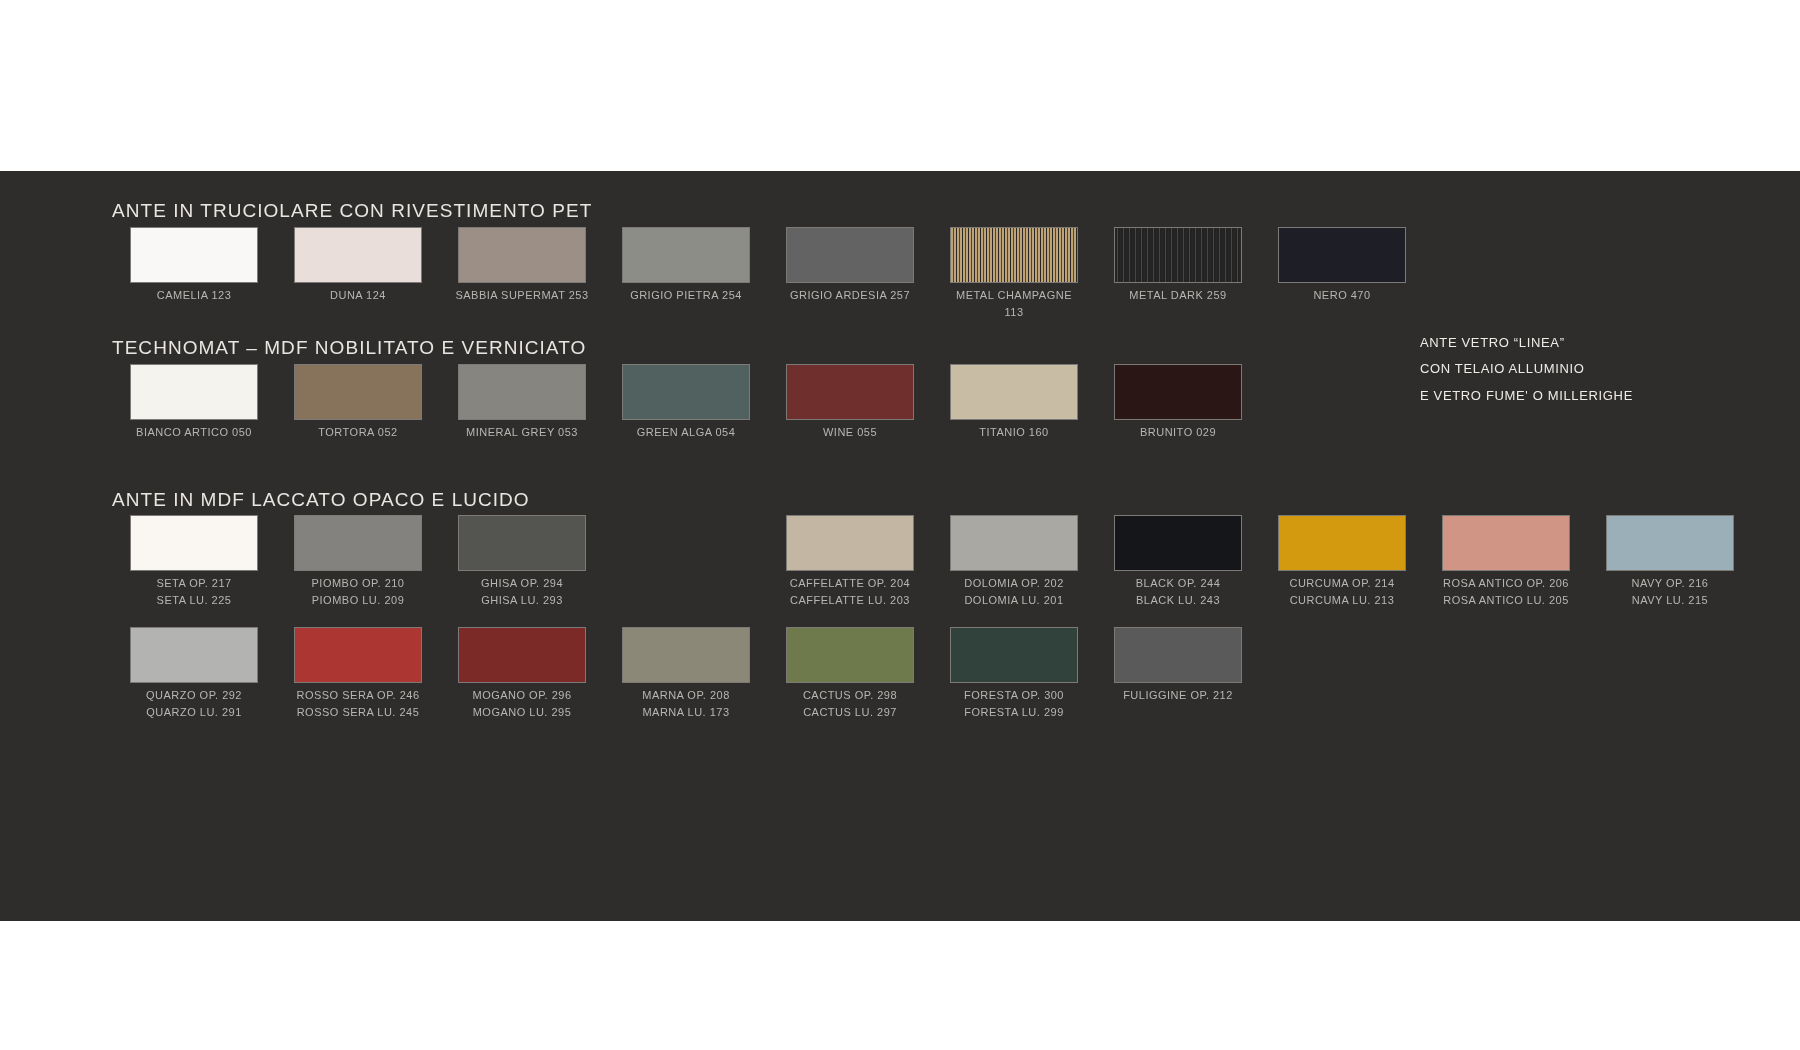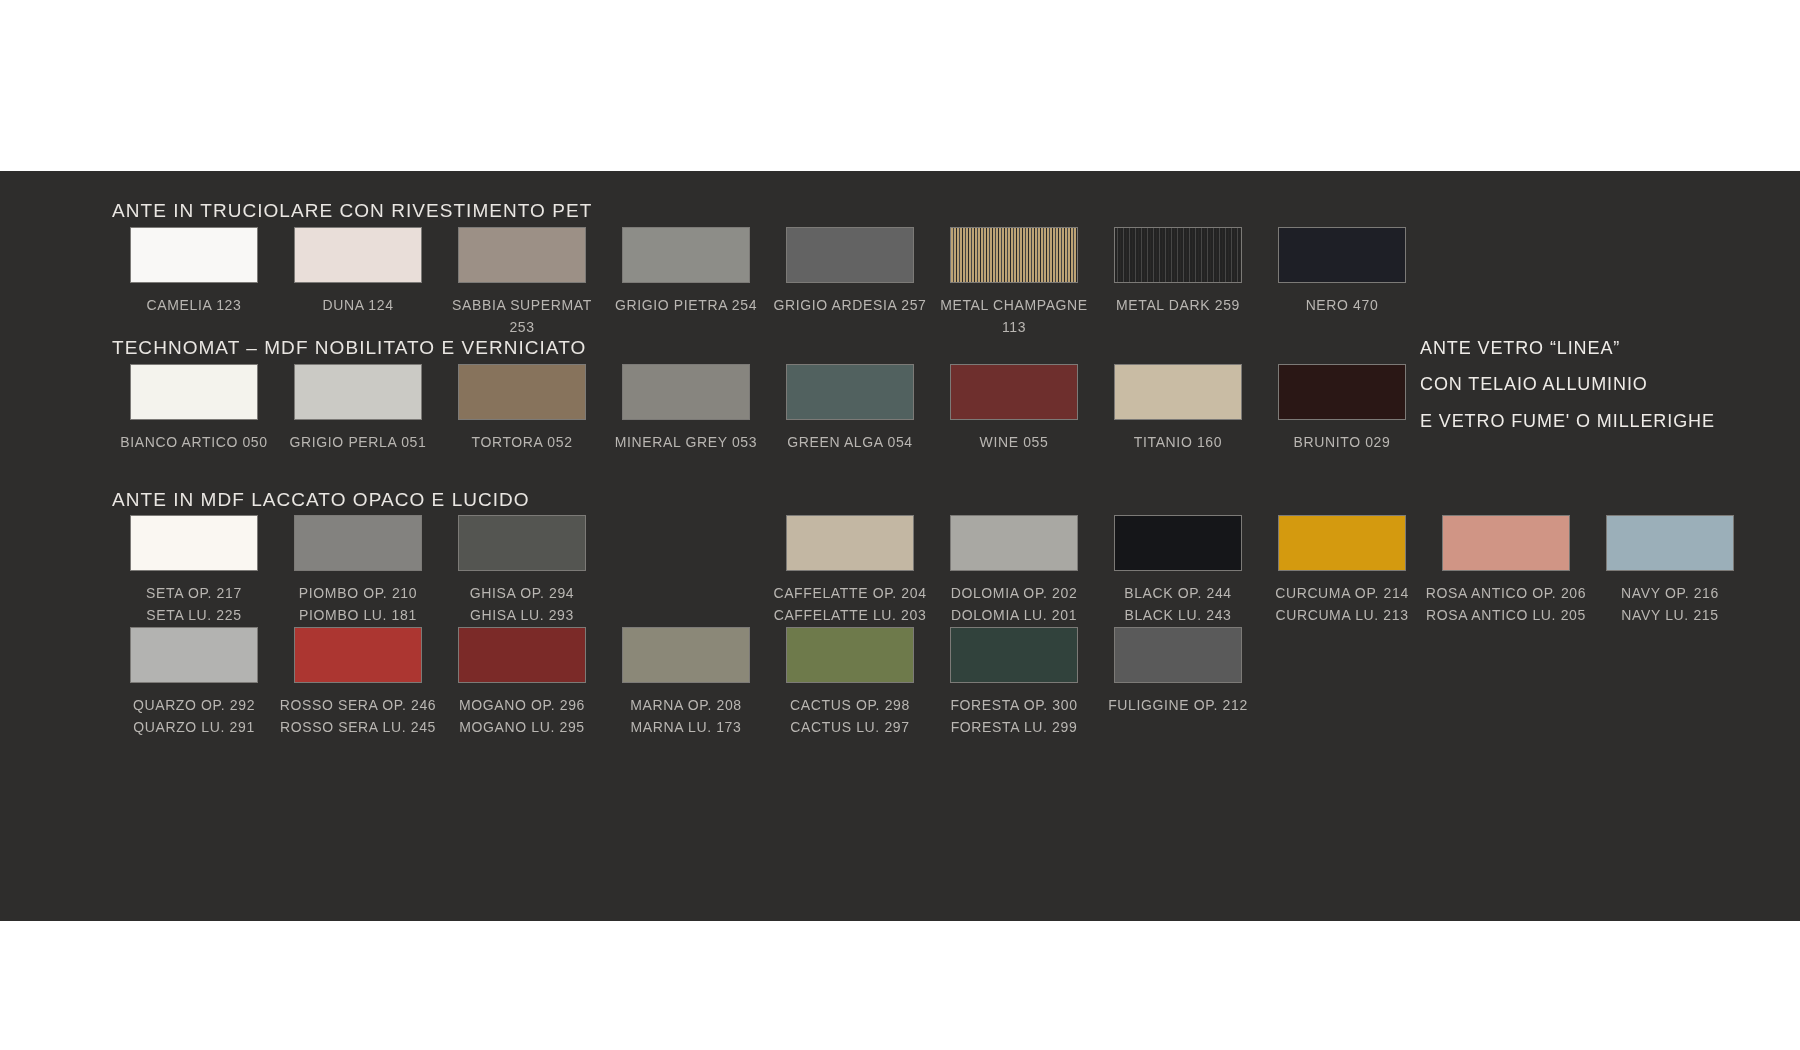--- a/index.html
+++ b/index.html
@@ -57,36 +57,36 @@
     border: 1px solid #7c7a77;
     background: #3a3a3a;
   }
 
   .chip.empty {
     border: none;
     background: transparent;
   }
 
   .chip-label {
-    margin-top: 12px;
+    margin-top: 4px;
     color: #b9b6b2;
-    font-size: 14px;
+    font-size: 11px;
     letter-spacing: 0.045em;
     text-align: center;
     line-height: 1.55;
     white-space: pre-line;
   }
 
   
   #glass-note {
     position: absolute;
     left: 1420px;
     top: 330px;
     color: #efece8;
-    font-size: 18px;
+    font-size: 13px;
     letter-spacing: 0.05em;
     line-height: 2.02;
     white-space: pre-line;
     font-weight: 400;
   }
 </style>
 </head>
 <body>
 
 <div id="page" style="background: rgb(255, 255, 255);">
@@ -133,24 +133,20 @@
         <div class="chip-label">NERO 470</div>
       </div>
     </div>
     <div class="section-title" style="left: 112px; top: 337px;">TECHNOMAT – MDF NOBILITATO E VERNICIATO</div>
     <div class="grid-row" style="top: 364px;">
       <div class="cell">
         <div class="chip" style="background: rgb(244, 243, 237);"></div>
         <div class="chip-label">BIANCO ARTICO 050</div>
       </div>
       <div class="cell">
-        <div class="chip" style="background: rgb(203, 202, 197);"></div>
-        <div class="chip-label">GRIGIO PERLA 051</div>
-      </div>
-      <div class="cell">
         <div class="chip" style="background: rgb(135, 115, 92);"></div>
         <div class="chip-label">TORTORA 052</div>
       </div>
       <div class="cell">
         <div class="chip" style="background: rgb(135, 133, 127);"></div>
         <div class="chip-label">MINERAL GREY 053</div>
       </div>
       <div class="cell">
         <div class="chip" style="background: rgb(81, 97, 95);"></div>
         <div class="chip-label">GREEN ALGA 054</div>
@@ -171,21 +167,21 @@
     <div class="section-title" style="left: 112px; top: 489px;">ANTE IN MDF LACCATO OPACO E LUCIDO</div>
     <div class="grid-row" style="top: 515px;">
       <div class="cell">
         <div class="chip" style="background: rgb(250, 247, 242);"></div>
         <div class="chip-label">SETA OP. 217
 SETA LU. 225</div>
       </div>
       <div class="cell">
         <div class="chip" style="background: rgb(131, 130, 127);"></div>
         <div class="chip-label">PIOMBO OP. 210
-PIOMBO LU. 181</div>
+PIOMBO LU. 209</div>
       </div>
       <div class="cell">
         <div class="chip" style="background: rgb(84, 85, 81);"></div>
         <div class="chip-label">GHISA OP. 294
 GHISA LU. 293</div>
       </div>
       <div class="cell">
         <div class="chip empty"></div>
         <div class="chip-label"></div>
       </div>

